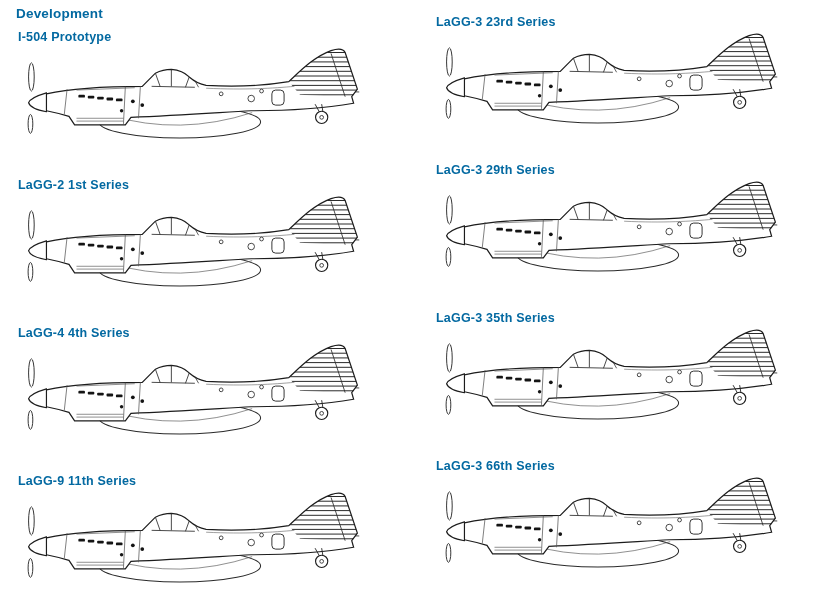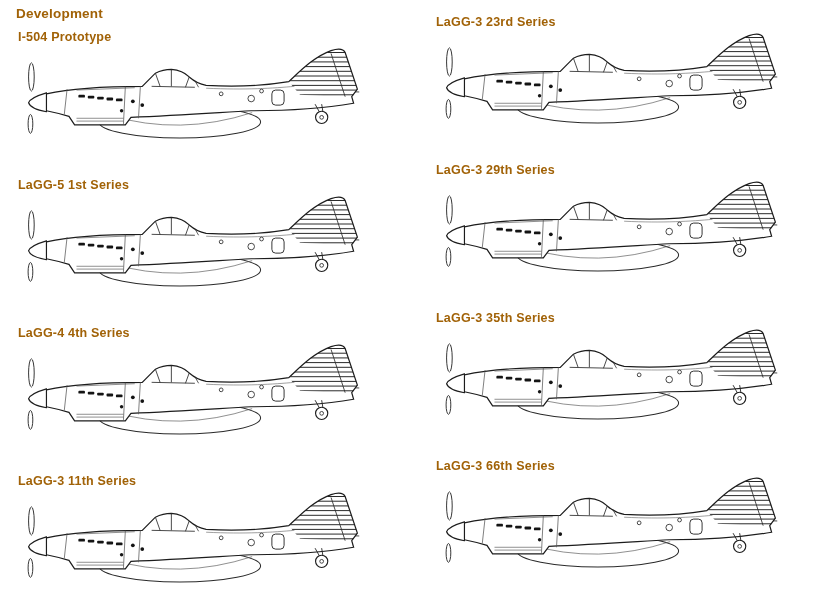--- a/index.html
+++ b/index.html
@@ -2,21 +2,21 @@
 <html><head>
 <meta charset="utf-8">
 <style>
   html,body { margin:0; padding:0; background:#ffffff; }
   .page {
     position:relative;
     width:780px; height:604px;
     background:#ffffff;
     overflow:hidden;
     font-family:"Liberation Sans", sans-serif;
-    color:#a16207;
+    color:#0369a1;
   }
   .page-title {
     position:absolute; left:16px; top:6px;
     font-size:13.5px; font-weight:700; letter-spacing:.2px;
     margin:0;
   }
   .col { position:absolute; width:420px; display:flex; flex-direction:column; }
   .col-left  { left:6px;  top:30px; }
   .col-right { left:424px; top:15px; }
   figure.variant { margin:0; height:148px; padding:0; }
@@ -131,33 +131,33 @@
   <h1 class="page-title">Development</h1>
 
   <div class="col col-left">
     <figure class="variant">
       <figcaption class="variant-label">I-504 Prototype</figcaption>
       <svg class="plane" viewBox="0 0 400 132">
           <use href="#plane-profile"></use>
         </svg>
     </figure>
     <figure class="variant">
-      <figcaption class="variant-label">LaGG-5 1st Series</figcaption>
+      <figcaption class="variant-label">LaGG-2 1st Series</figcaption>
       <svg class="plane" viewBox="0 0 400 132">
           <use href="#plane-profile"></use>
         </svg>
     </figure>
     <figure class="variant">
       <figcaption class="variant-label">LaGG-4 4th Series</figcaption>
       <svg class="plane" viewBox="0 0 400 132">
           <use href="#plane-profile"></use>
         </svg>
     </figure>
     <figure class="variant">
-      <figcaption class="variant-label">LaGG-3 11th Series</figcaption>
+      <figcaption class="variant-label">LaGG-9 11th Series</figcaption>
       <svg class="plane" viewBox="0 0 400 132">
           <use href="#plane-profile"></use>
         </svg>
     </figure>
   </div>
 
   <div class="col col-right">
     <figure class="variant">
       <figcaption class="variant-label">LaGG-3 23rd Series</figcaption>
       <svg class="plane" viewBox="0 0 400 132">

